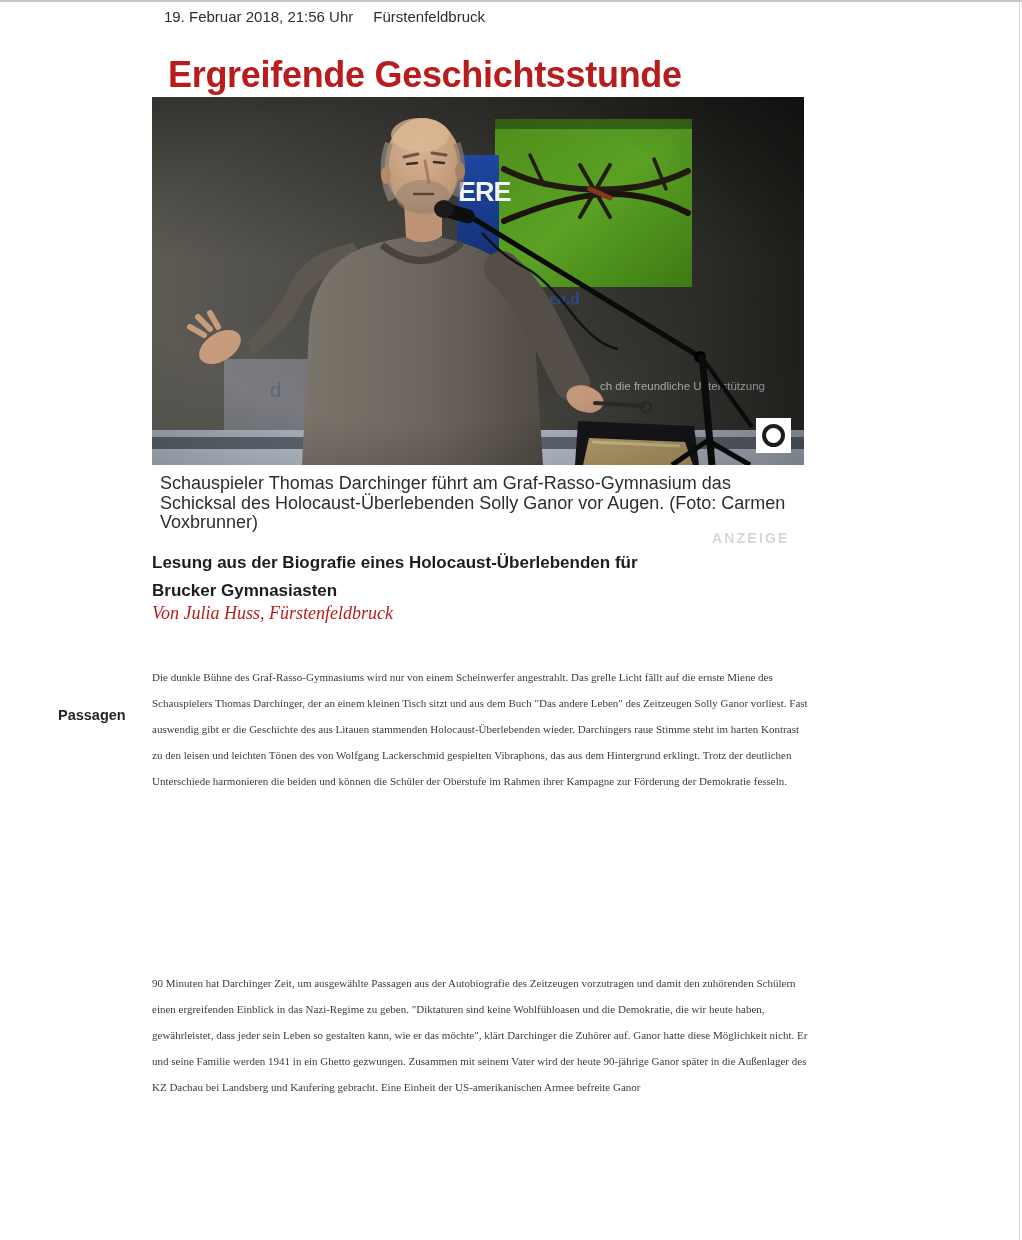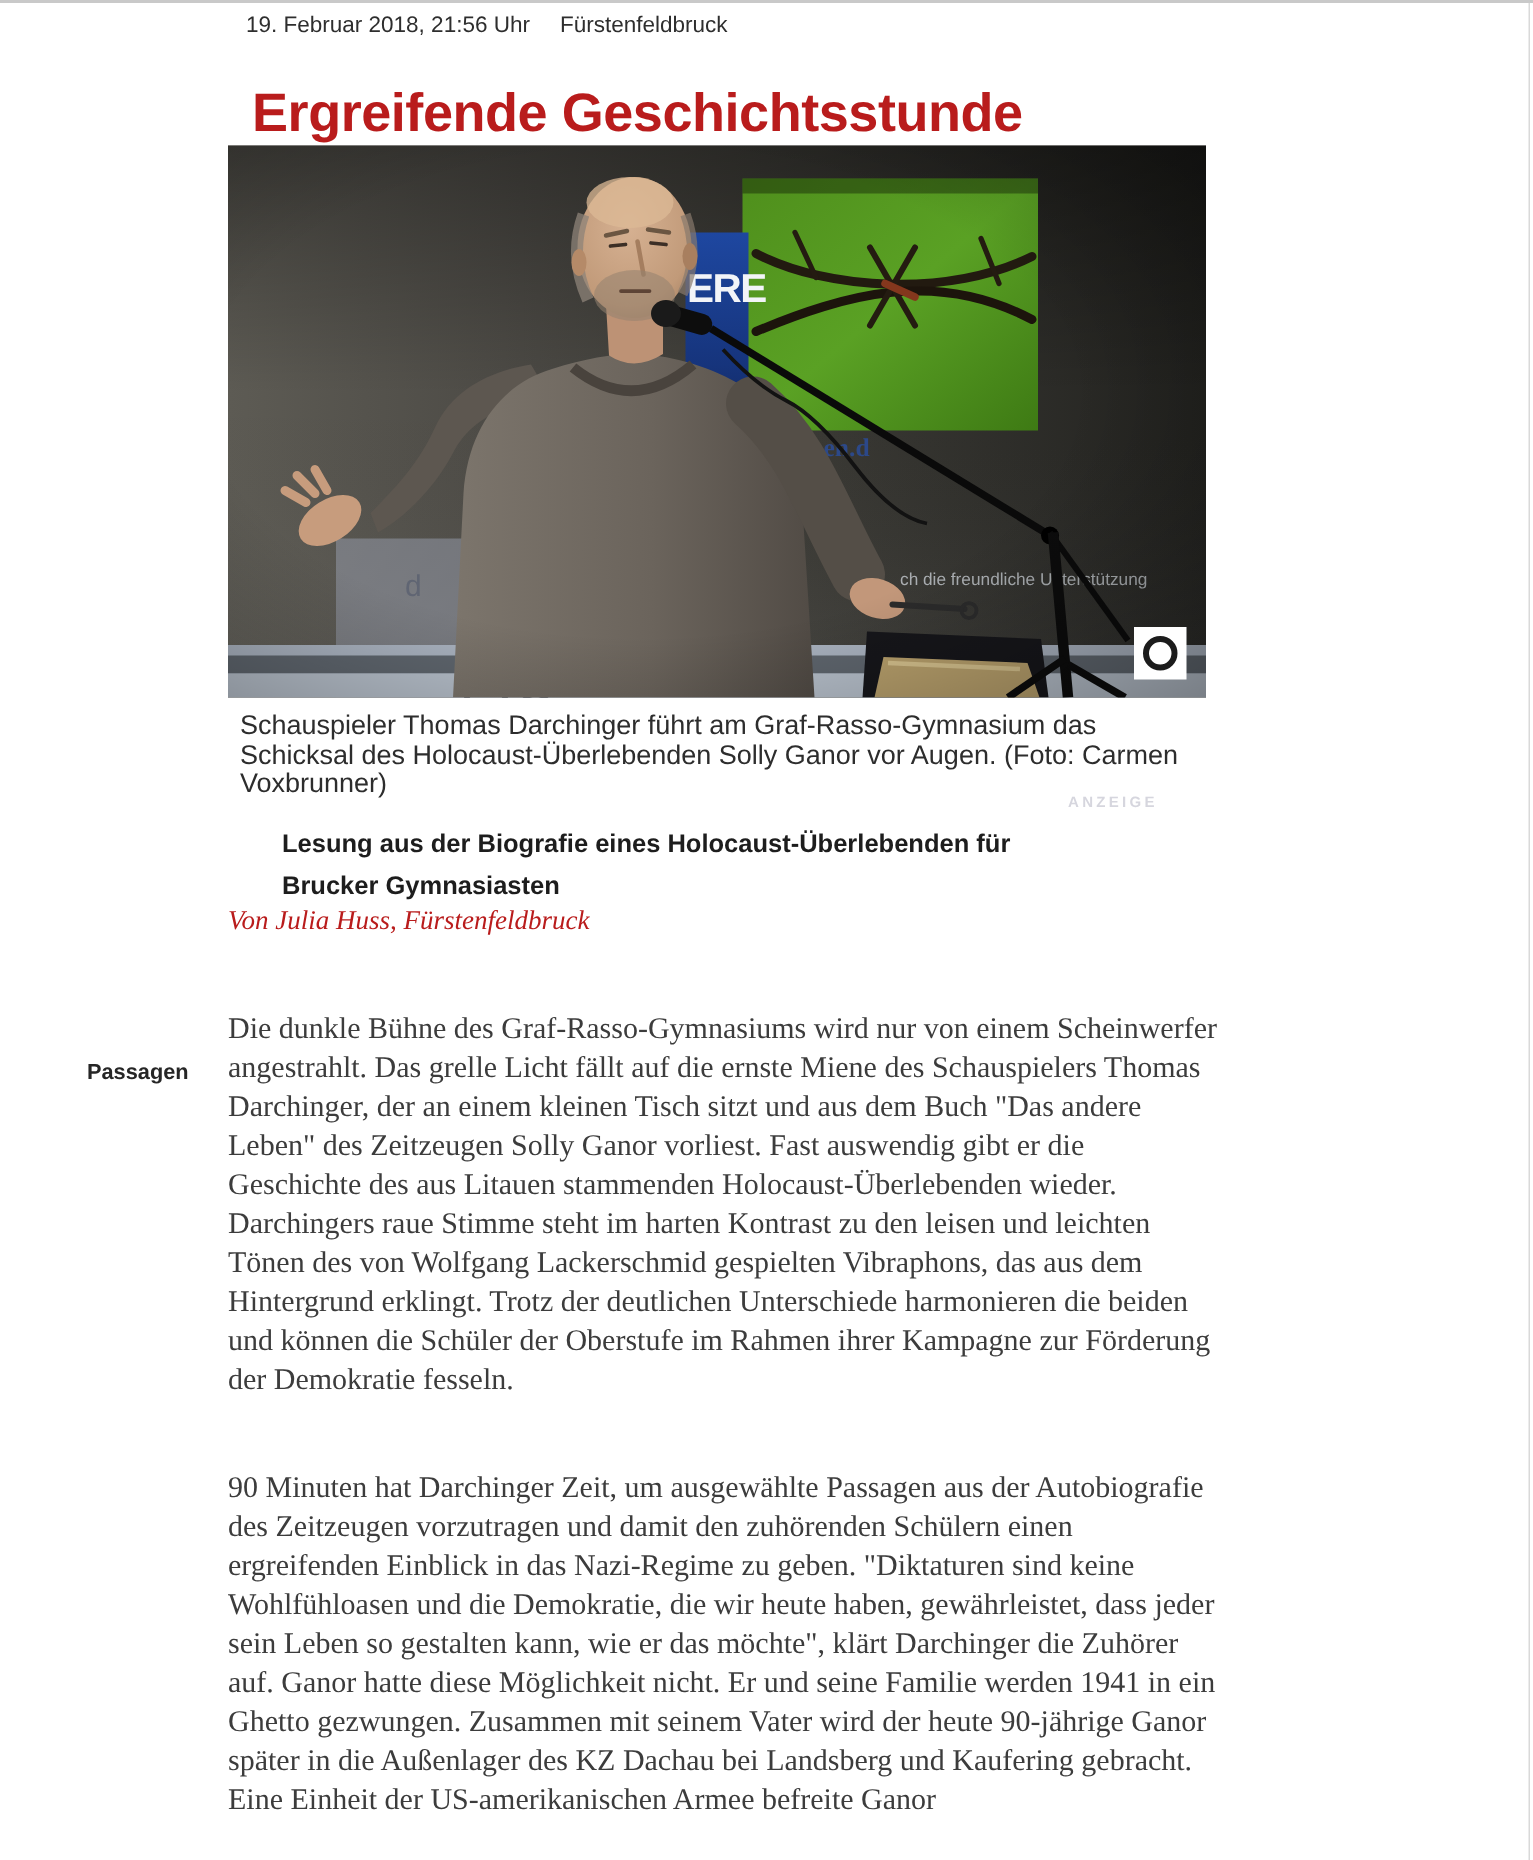--- a/index.html
+++ b/index.html
@@ -9,24 +9,24 @@
     border-top:2px solid #c9c9c9;box-sizing:border-box;
   }
   .right-edge{position:absolute;top:0;bottom:0;right:2px;width:1px;background:#d9d9d9;}
   .main{position:absolute;left:152px;top:0;width:660px;}
   .meta{position:absolute;top:6px;left:0;font-size:15px;color:#2e2e2e;display:flex;gap:20px;white-space:nowrap;margin-left:12px;}
   .headline{position:absolute;top:28px;left:16px;font-size:36px;font-weight:bold;color:#b91c1c;letter-spacing:-0.3px;white-space:nowrap;}
   figure.photo{position:absolute;top:95px;left:0;margin:0;width:652px;height:368px;background:#3c3b37;}
   .copy-btn{position:absolute;right:13px;bottom:12px;width:35px;height:35px;background:#ffffff;display:flex;align-items:center;justify-content:center;cursor:pointer;}
   .copy-ring{width:15px;height:15px;border:4.5px solid #1c1c1c;border-radius:50%;}
   .caption{position:absolute;top:472px;left:8px;width:648px;font-size:18px;line-height:19.5px;color:#2d2d2d;}
-  .ad-label{position:absolute;top:528px;left:560px;font-size:10px;letter-spacing:2.2px;color:#d6d6de;font-weight:bold;}
-  .subheadline{position:absolute;top:533px;left:0;width:545px;font-size:17px;font-weight:bold;line-height:28px;color:#1d1d1d;margin-left:36px;}
+  .ad-label{position:absolute;top:528px;left:560px;font-size:14px;letter-spacing:2.2px;color:#d6d6de;font-weight:bold;}
+  .subheadline{position:absolute;top:533px;left:0;width:545px;font-size:17px;font-weight:bold;line-height:28px;color:#1d1d1d;}
   .byline{position:absolute;top:601px;left:0;font-family:"Liberation Serif",serif;font-style:italic;font-size:18px;color:#b91c1c;}
-  .bodytext{position:absolute;left:0;width:660px;font-family:"Liberation Serif",serif;font-size:20px;line-height:26px;color:#3c3c3c;}
+  .bodytext{position:absolute;left:0;width:660px;font-family:"Liberation Serif",serif;font-size:11px;line-height:26px;color:#3c3c3c;}
   .p1{top:651px;}
   .p2{top:957px;}
   .feedback{position:absolute;left:58px;top:705px;font-size:14.5px;font-weight:bold;color:#262626;cursor:pointer;}
 </style>
 </head>
 <body>
 
 <div class="right-edge"></div>
 
 <div class="feedback">Passagen</div>

